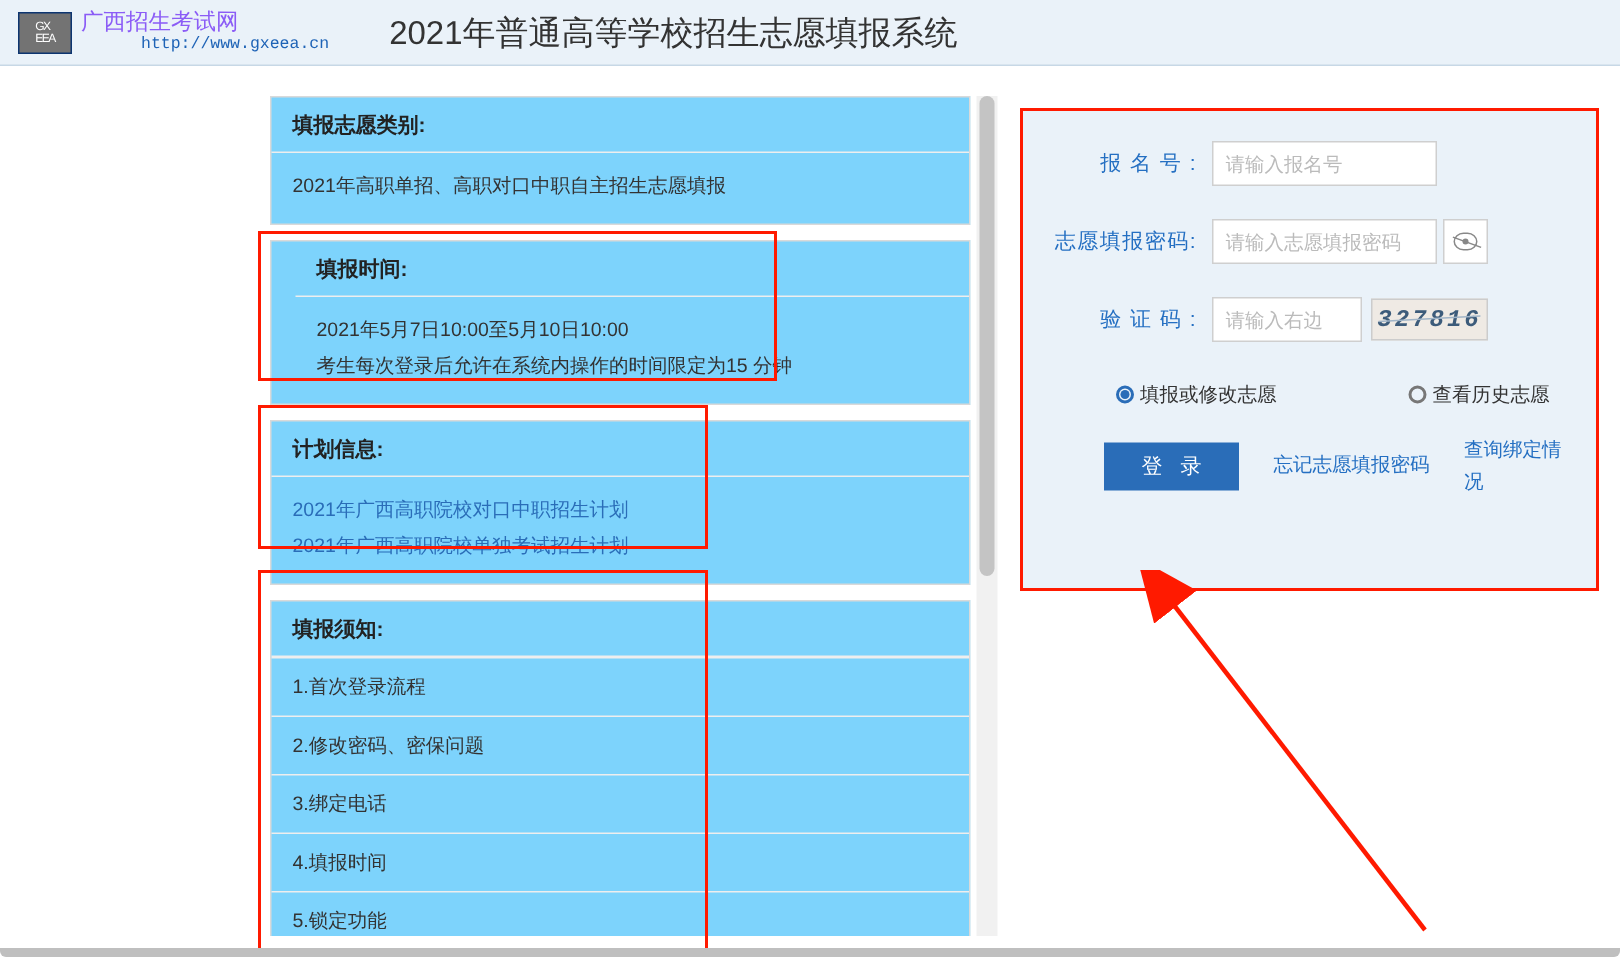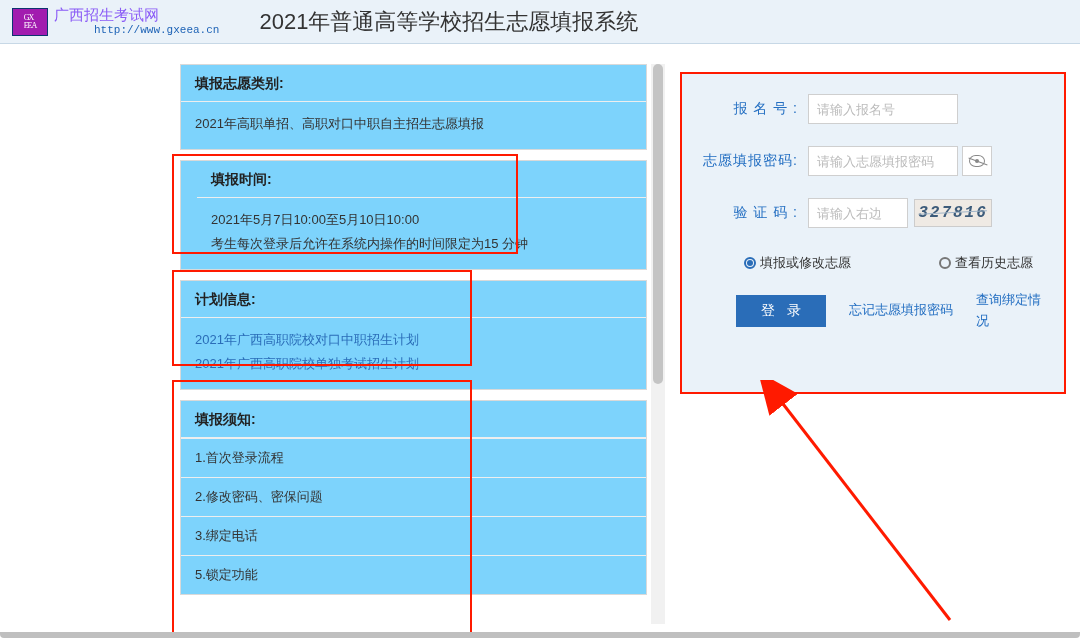--- a/index.html
+++ b/index.html
@@ -17,28 +17,28 @@
     height: 44px;
     background: #eaf2f9;
     border-bottom: 1px solid #c7d8e6;
     display: flex;
     align-items: center;
     padding: 0 12px;
   }
   .logo {
     width: 36px;
     height: 28px;
-    background: #a21caf;
+    background: #737373;
     display: flex;
     flex-direction: column;
     align-items: center;
     justify-content: center;
     color: #fff;
     font-size: 8px;
-    font-family: Liberation Serif, serif;
+    font-family: Liberation Sans, sans-serif;
     letter-spacing: -1px;
     line-height: 1;
     border: 1px solid #0d3570;
   }
   .brand-text { margin-left: 6px; display: flex; flex-direction: column; line-height: 1.2; }
   .brand-cn { font-size: 15px; color: #8b5cf6; }
   .brand-url { font-size: 11px; font-family: Liberation Mono, monospace; color: #1e63b6; margin-left: 40px; }
   .system-title { margin-left: 40px; font-size: 22px; color: #333; }
 
   
@@ -259,20 +259,21 @@
           <span class="linkish">2021年广西高职院校单独考试招生计划</span>
         </div>
       </div>
 
       <div class="card">
         <div class="card-header">填报须知:</div>
         <ul class="instr-list">
           <li>1.首次登录流程</li>
           <li>2.修改密码、密保问题</li>
           <li>3.绑定电话</li>
+          <li>4.填报时间</li>
           <li>5.锁定功能</li>
 
         </ul>
       </div>
 
     </div>
     <div class="scrollbar">
       <div class="scrollbar-thumb"></div>
     </div>
 

